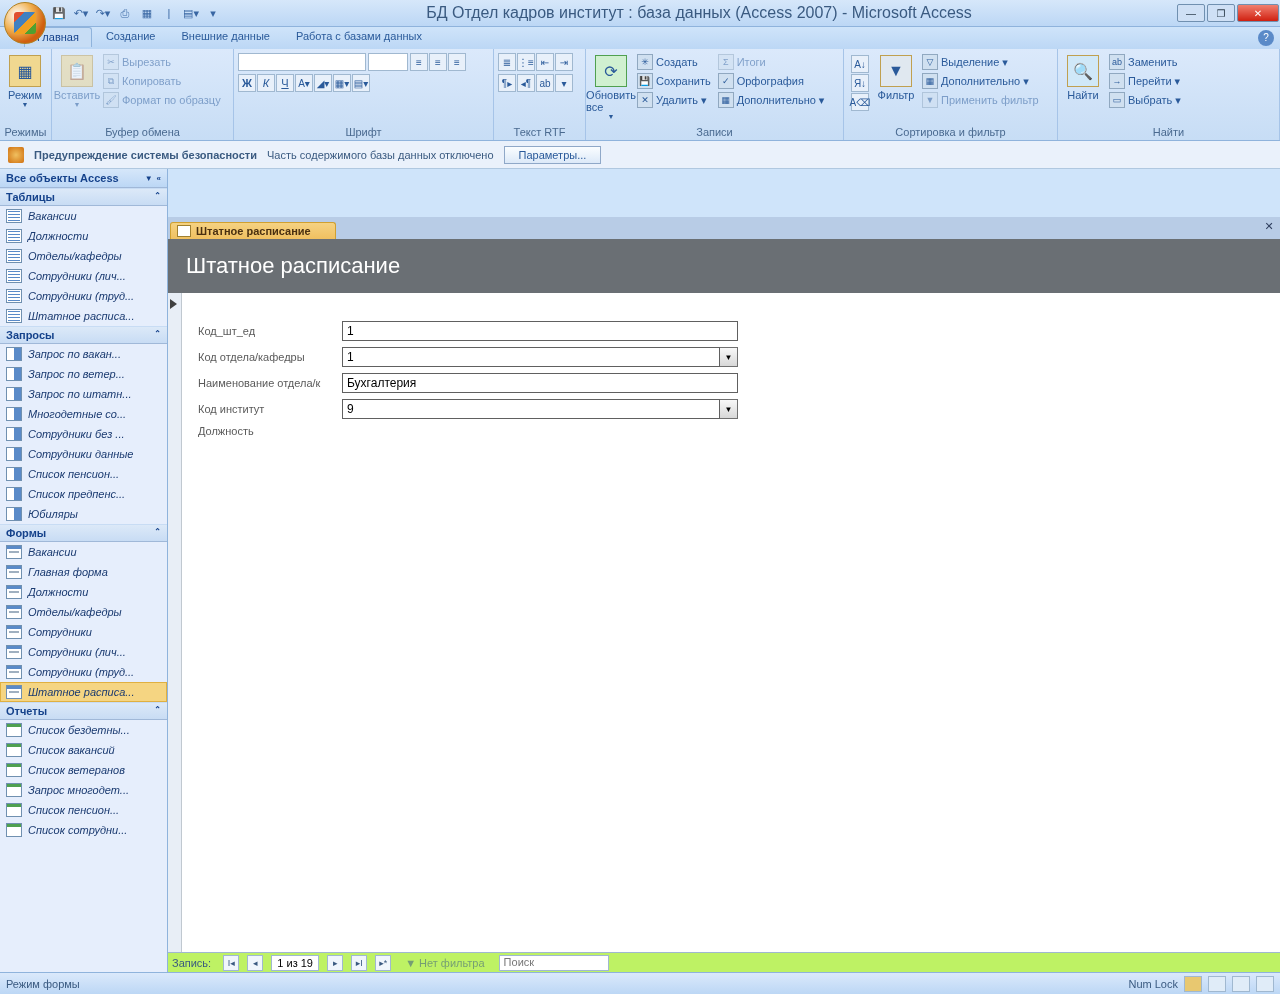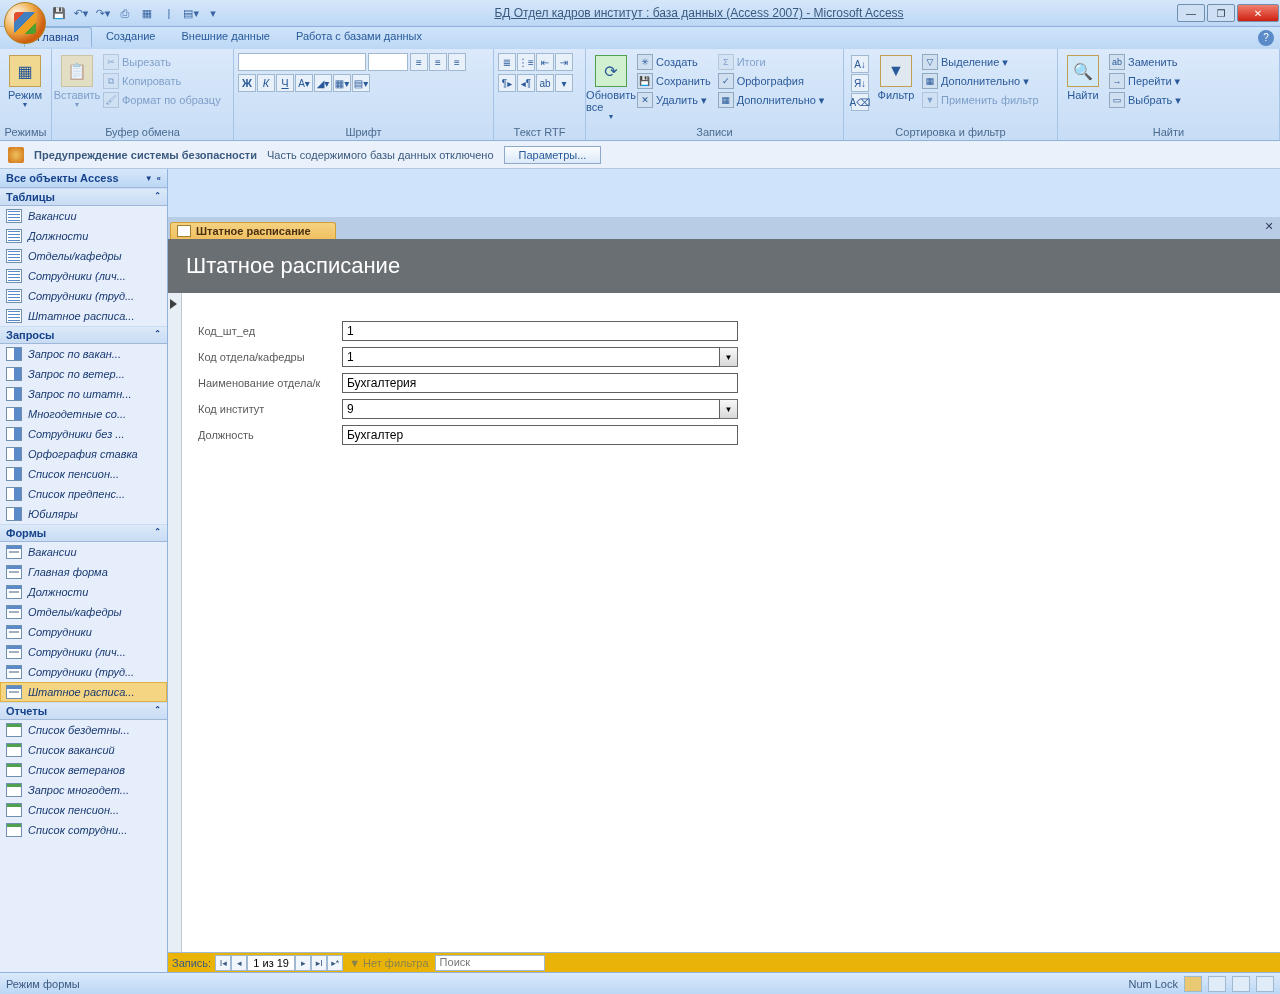--- a/index.html
+++ b/index.html
@@ -4,21 +4,21 @@
 <style>
 * { margin:0; padding:0; box-sizing:border-box; font-family:"Segoe UI",Tahoma,sans-serif; font-size:11px; }
 body { background:#cfe4fa; width:1280px; height:994px; overflow:hidden; position:relative; }
 
 
 .titlebar { height:27px; background:linear-gradient(#d6e7fa,#bcd7f5); display:flex; align-items:center; border-bottom:1px solid #8fb3dc; }
 .office-btn { width:42px; height:42px; position:absolute; left:4px; top:2px; z-index:20; border-radius:50%; background:radial-gradient(circle at 30% 30%,#fff,#f0b050 40%,#d06010 70%); border:1px solid #b08020; display:flex; align-items:center; justify-content:center; }
 .office-btn-inner { width:22px; height:22px; background:linear-gradient(135deg,#e05030 0 25%,#4080c0 25% 50%,#f0a020 50% 75%,#50a030 75%); border-radius:3px; }
 .qat { margin-left:50px; display:flex; gap:4px; align-items:center; }
 .qat-btn { width:18px; height:18px; display:flex; align-items:center; justify-content:center; color:#2a5a9a; opacity:.9; }
-.title-text { flex:1; text-align:center; color:#3a5a80; font-size:12px;text-decoration:underline; }
+.title-text { flex:1; text-align:center; color:#3a5a80; font-size:16px; }
 .win-btns { display:flex; }
 .win-btn { width:28px; height:18px; margin:2px 1px; border:1px solid #7090b0; border-radius:2px; display:flex; align-items:center; justify-content:center; background:#cfe0f5; font-size:10px; color:#304050; }
 .win-btn.close { background:linear-gradient(#f08070,#d02010); color:#fff; width:42px; }
 
 
 .ribbon-tabs { height:22px; display:flex; align-items:flex-start; padding-left:24px; gap:2px; background:linear-gradient(#cfe4fa,#bcd7f5); }
 .ribbon-tab { padding:3px 12px 4px; color:#2a5a9a; border-top-left-radius:3px; border-top-right-radius:3px; cursor:default; }
 .ribbon-tab.active { background:#c7ddf5; border:1px solid #8fb3dc; border-bottom:none; color:#15428b; }
 .ribbon-help { position:absolute; right:6px; top:30px; width:16px; height:16px; border-radius:50%; background:#5a8ac8; color:#fff; text-align:center; line-height:16px; font-size:10px; }
 
@@ -72,21 +72,21 @@
 .form-body { flex:1; background:#fff; position:relative; padding:28px 0 0 24px; }
 .recsel { position:absolute; left:0; top:0; width:14px; height:100%; background:#e8eef6; border-right:1px solid #c0c8d0; }
 .recsel .tri { position:absolute; left:2px; top:6px; width:0; height:0; border-top:5px solid transparent; border-bottom:5px solid transparent; border-left:7px solid #404040; }
 .frow { display:flex; align-items:center; margin-bottom:6px; }
 .flabel { width:150px; color:#5a5a5a; padding-left:6px; }
 .finput { width:396px; height:20px; border:1px solid #606060; padding:0 4px; font-size:12px; background:#fff; }
 .finput.combo2 { width:378px; }
 .cbtn { width:18px; height:20px; border:1px solid #707070; border-left:none; background:linear-gradient(#f8f8f8,#d8d8d8); display:flex; align-items:center; justify-content:center; font-size:8px; }
 
 
-.recnav { height:20px; background:#eab308; border-top:1px solid #a0b8d0; display:flex; align-items:center; gap:0; padding:0 4px; color:#3a5a80; }
+.recnav { height:20px; background:#bef264; border-top:1px solid #a0b8d0; display:flex; align-items:center; gap:8px; padding:0 4px; color:#3a5a80; }
 .recnav .lbl { margin-right:4px; }
 .recnav .nb { width:16px; height:16px; border:1px solid #a0b8d0; background:#f0f6fc; display:flex; align-items:center; justify-content:center; font-size:9px; }
 .recnav input { width:48px; height:16px; border:1px solid #a0b8d0; text-align:center; font-size:11px; }
 .recnav .filter { opacity:.55; margin:0 6px; display:flex; gap:3px; }
 .recnav .search { border:1px solid #a0b8d0; background:#fff; padding:0 4px; height:16px; width:110px; color:#777; }
 
 
 .status { height:22px; background:linear-gradient(#dbe9fb,#bcd7f5); border-top:1px solid #8fb3dc; display:flex; align-items:center; padding:0 6px; color:#3a5a80; }
 .status .right { margin-left:auto; display:flex; align-items:center; gap:6px; }
 .view-btn { width:18px; height:16px; border:1px solid #a0b8d0; background:#e8c870; }
@@ -345,21 +345,21 @@
         <div class="nav-item">
           <span class="obj-ico qry"></span>
           <span>Многодетные со...</span>
         </div>
         <div class="nav-item">
           <span class="obj-ico qry"></span>
           <span>Сотрудники без ...</span>
         </div>
         <div class="nav-item">
           <span class="obj-ico qry"></span>
-          <span>Орфография ставка</span>
+          <span>Сотрудники данные</span>
         </div>
         <div class="nav-item">
           <span class="obj-ico qry"></span>
           <span>Список пенсион...</span>
         </div>
         <div class="nav-item">
           <span class="obj-ico qry"></span>
           <span>Список предпенс...</span>
         </div>
         <div class="nav-item">
@@ -460,21 +460,20 @@
             <div class="flabel">Наименование отдела/к</div>
             <input class="finput" value="Бухгалтерия" style="">
           </div>
           <div class="frow">
             <div class="flabel">Код институт</div>
             <input class="finput combo2" value="9" style="">
             <div class="cbtn">▼</div>
           </div>
           <div class="frow">
             <div class="flabel">Должность</div>
-            <input class="finput" value="Бухгалтер" style="">
           </div>
         </div>
     </div>
     <div class="recnav">
       <span class="lbl">Запись:</span>
       <div class="nb">I◂</div>
       <div class="nb">◂</div>
       <input value="1 из 19" style="">
       <div class="nb">▸</div>
       <div class="nb">▸I</div>

